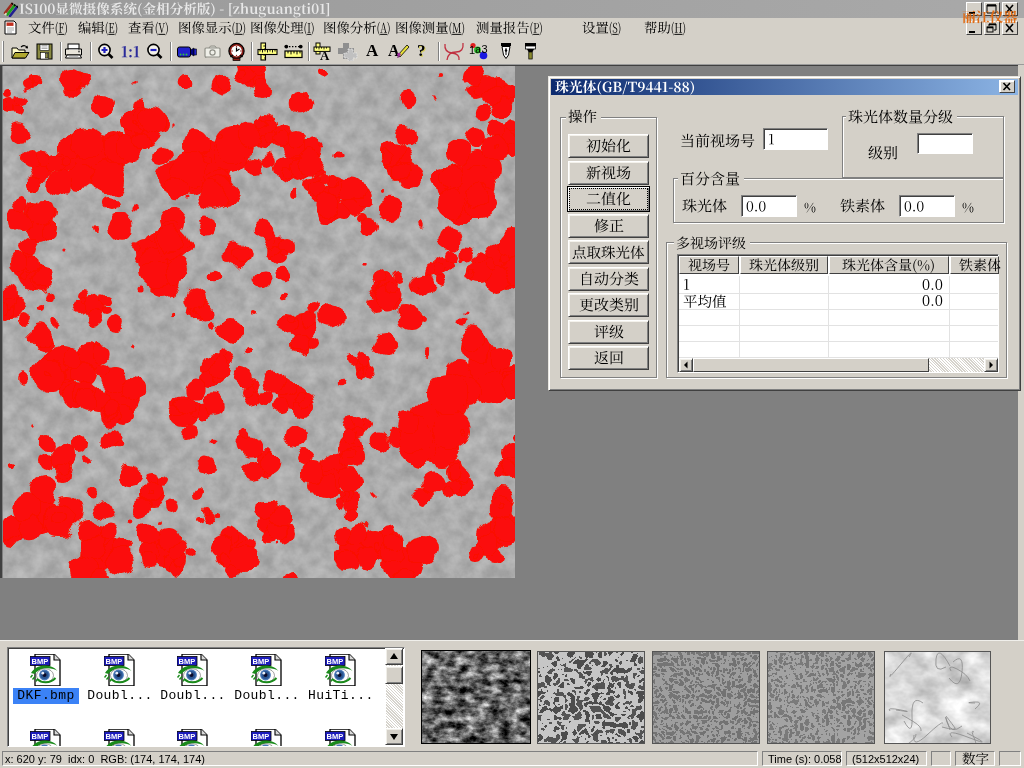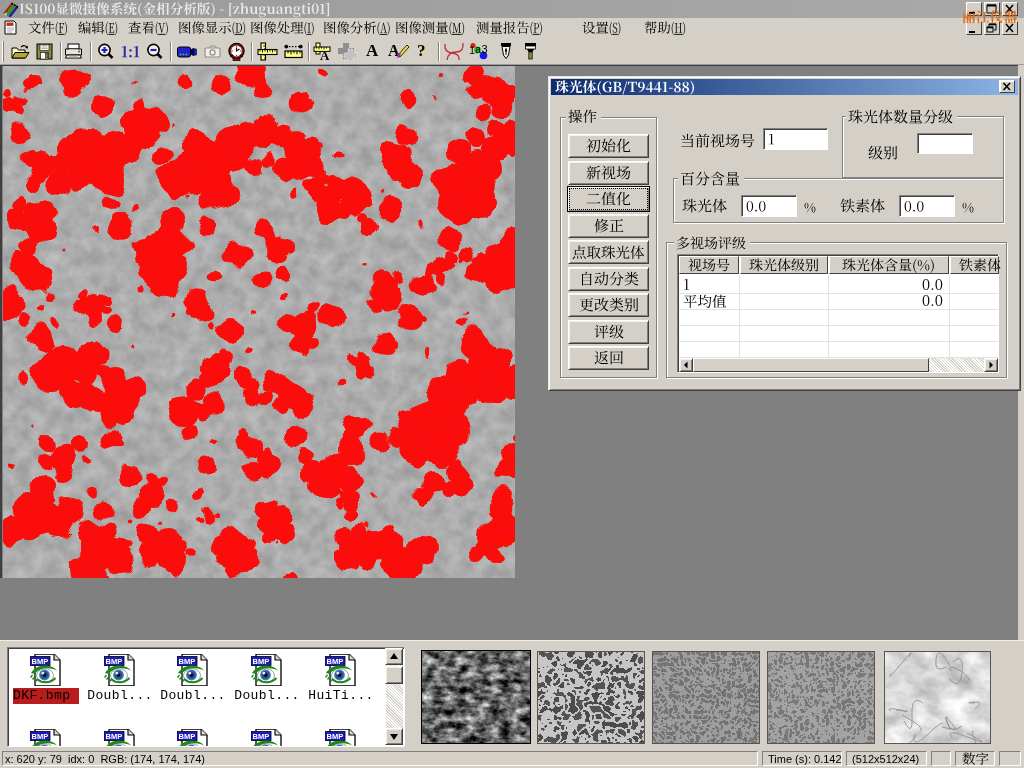--- a/index.html
+++ b/index.html
@@ -980,25 +980,25 @@
   </svg>
 <svg style="position:absolute;left:251px;top:729px" width="32" height="17" viewBox="0 0 32 17">
     <use href="#bmpicon"></use>
   </svg>
 <svg style="position:absolute;left:325px;top:654px" width="32" height="32" viewBox="0 0 32 32">
     <use href="#bmpicon"></use>
   </svg>
 <svg style="position:absolute;left:325px;top:729px" width="32" height="17" viewBox="0 0 32 17">
     <use href="#bmpicon"></use>
   </svg>
-<div style="position:absolute;left:13px;top:688px;width:66px;height:16px;background:#b91c1c;font:13px 'Liberation Mono';color:#000;line-height:16px;letter-spacing:0.4px">DKF.bmp</div>
+<div style="position:absolute;left:13px;top:688px;width:66px;height:16px;background:#3b82f6;font:13px 'Liberation Mono';color:#000;text-align:center;line-height:16px;letter-spacing:0.4px">DKF.bmp</div>
 <div style="position:absolute;left:87px;top:688px;width:66px;height:16px;font:13px 'Liberation Mono';color:#000;text-align:center;line-height:16px;letter-spacing:0.4px">Doubl...</div>
 <div style="position:absolute;left:160px;top:688px;width:66px;height:16px;font:13px 'Liberation Mono';color:#000;text-align:center;line-height:16px;letter-spacing:0.4px">Doubl...</div>
 <div style="position:absolute;left:234px;top:688px;width:66px;height:16px;font:13px 'Liberation Mono';color:#000;text-align:center;line-height:16px;letter-spacing:0.4px">Doubl...</div>
-<div style="position:absolute;left:308px;top:688px;width:66px;height:16px;font:13px 'Liberation Mono';color:#000;text-align:center;line-height:16px;letter-spacing:0.4px">HuiTi...</div>
+<div style="position:absolute;left:308px;top:688px;width:66px;height:16px;font:13px 'Liberation Mono';color:#000;line-height:16px;letter-spacing:0.4px">HuiTi...</div>
 <div style="position:absolute;left:386px;top:648px;width:17px;height:97px;background:#fff;background-image:repeating-linear-gradient(45deg,#d6d3cc 0 1px,transparent 1px 2px)"></div>
 <div style="position:absolute;left:385px;top:648px;width:18px;height:17px;background:#d4d0c8;border:1px solid;border-color:#fff #404040 #404040 #fff;box-shadow:inset 1px 1px 0 #f0eee8,inset -1px -1px 0 #808080"></div>
 <svg style="position:absolute;left:385px;top:648px" width="18" height="17">
     <path d="M9 5 L13 11 L5 11 Z" fill="#000"></path>
   </svg>
 <div style="position:absolute;left:385px;top:666px;width:18px;height:18px;background:#d4d0c8;border:1px solid;border-color:#fff #404040 #404040 #fff;box-shadow:inset 1px 1px 0 #f0eee8,inset -1px -1px 0 #808080"></div>
 <svg style="position:absolute;left:385px;top:666px" width="18" height="18"></svg>
 <div style="position:absolute;left:385px;top:728px;width:18px;height:17px;background:#d4d0c8;border:1px solid;border-color:#fff #404040 #404040 #fff;box-shadow:inset 1px 1px 0 #f0eee8,inset -1px -1px 0 #808080"></div>
 <svg style="position:absolute;left:385px;top:728px" width="18" height="17">
     <path d="M9 12 L13 6 L5 6 Z" fill="#000"></path>
@@ -1070,21 +1070,21 @@
       <path d="M77 74 q-11 9 -15 -4 t3 8" opacity="0.8"></path>
       <path d="M36 79 q1 -4 -7 -9 t-12 -7" opacity="0.8"></path>
       <path d="M67 85 q-8 -9 18 1 t-3 -5" opacity="0.8"></path>
       <path d="M58 71 q-1 -2 -16 12 t-13 -0" opacity="0.8"></path>
     </g>
   </svg>
 <div style="position:absolute;left:0;top:750px;width:1024px;height:18px;background:#d4d0c8"></div>
 <div style="position:absolute;left:2px;top:751px;width:756px;height:15px;border:1px solid;border-color:#808080 #fff #fff #808080"></div>
 <div style="position:absolute;left:5px;top:753px;font:11px 'Liberation Sans';color:#000;white-space:pre">x: 620 y: 79  idx: 0  RGB: (174, 174, 174)</div>
 <div style="position:absolute;left:762px;top:751px;width:80px;height:15px;border:1px solid;border-color:#808080 #fff #fff #808080"></div>
-<div style="position:absolute;left:768px;top:753px;font:11px 'Liberation Sans';color:#000;white-space:pre">Time (s): 0.142</div>
+<div style="position:absolute;left:768px;top:753px;font:11px 'Liberation Sans';color:#000;white-space:pre">Time (s): 0.058</div>
 <div style="position:absolute;left:846px;top:751px;width:81px;height:15px;border:1px solid;border-color:#808080 #fff #fff #808080"></div>
 <div style="position:absolute;left:852px;top:753px;font:11px 'Liberation Sans';color:#000;white-space:pre">(512x512x24)</div>
 <div style="position:absolute;left:931px;top:751px;width:20px;height:15px;border:1px solid;border-color:#808080 #fff #fff #808080"></div>
 <div style="position:absolute;left:955px;top:751px;width:40px;height:15px;border:1px solid;border-color:#808080 #fff #fff #808080"></div>
 <div style="position:absolute;left:999px;top:751px;width:22px;height:15px;border:1px solid;border-color:#808080 #fff #fff #808080"></div>
 <svg class="t" style="left:19.0px;top:-0.4px;" width="314" height="18">
     <g fill="#e8e8e8" transform="translate(0,13.87) scale(0.0136,-0.0136)">
       <use href="#t0049" x="0"></use>
       <use href="#t0053" x="426"></use>
       <use href="#t0031" x="1023"></use>

